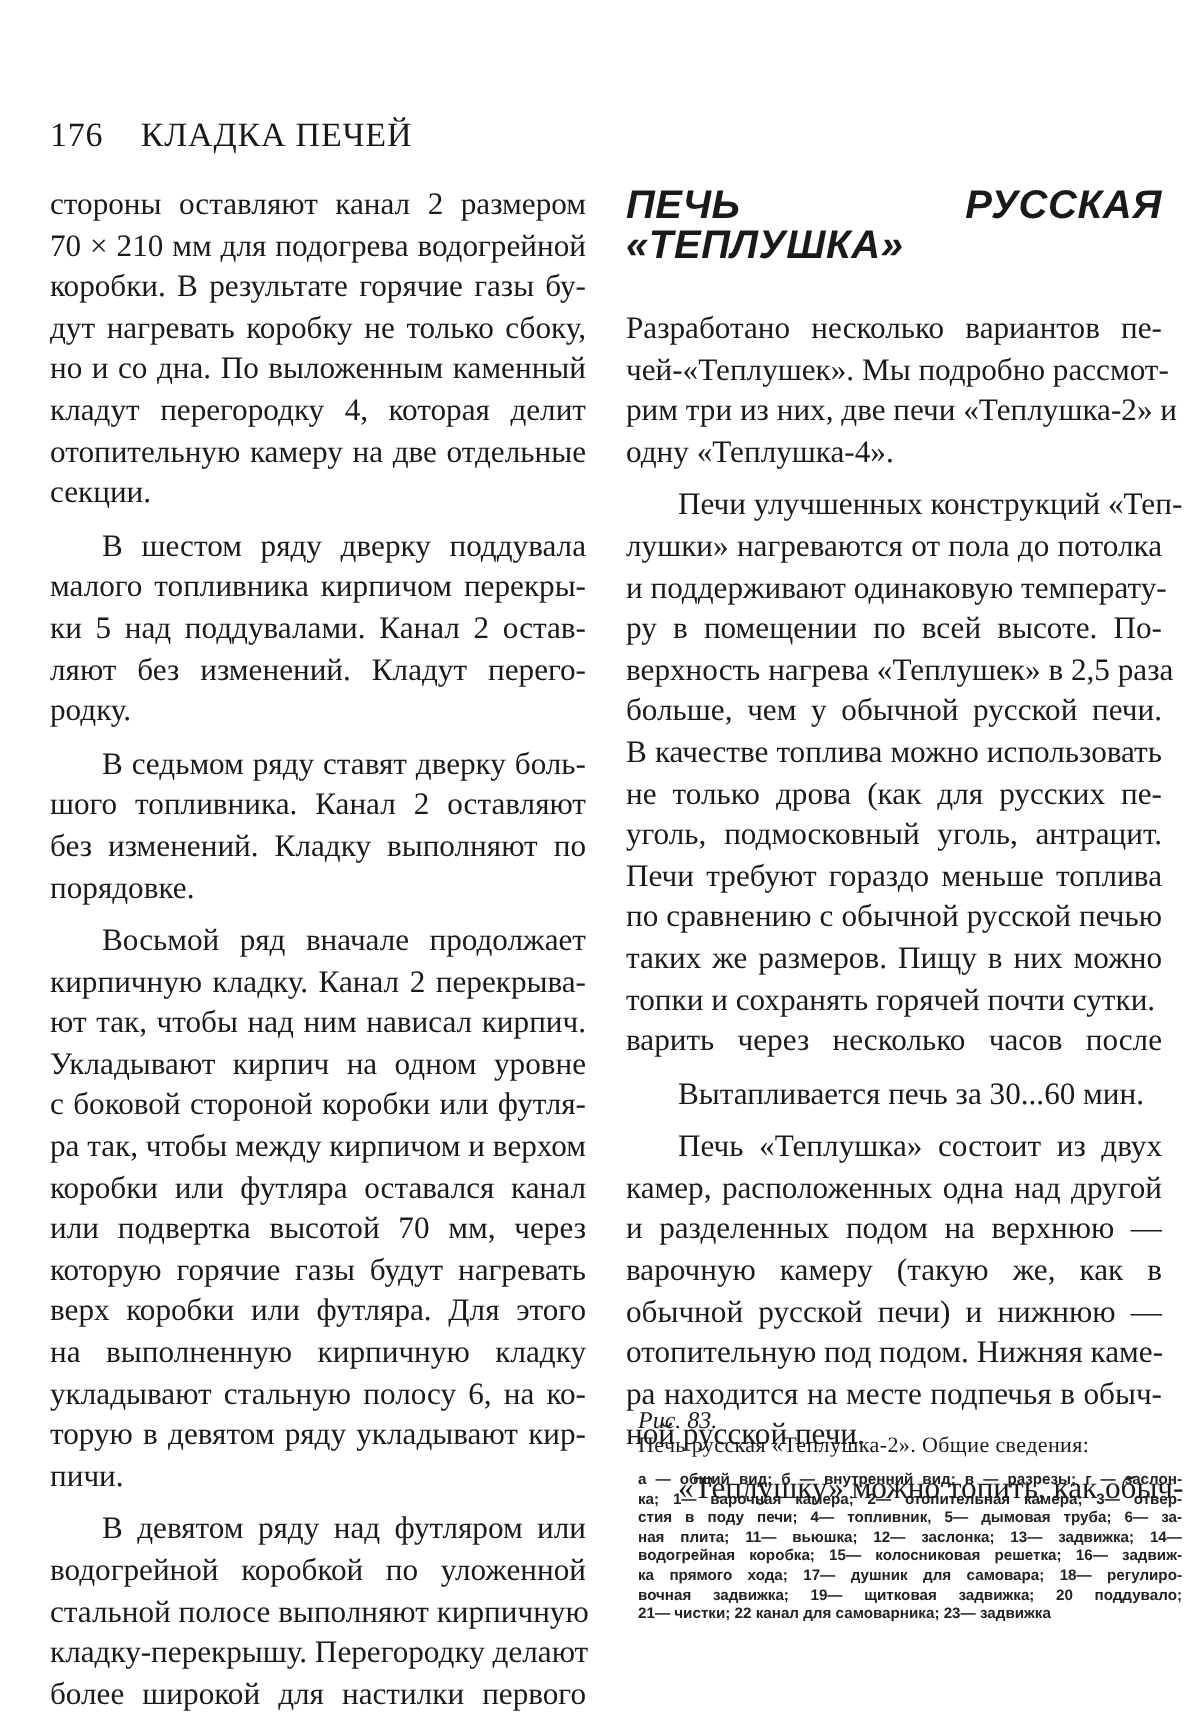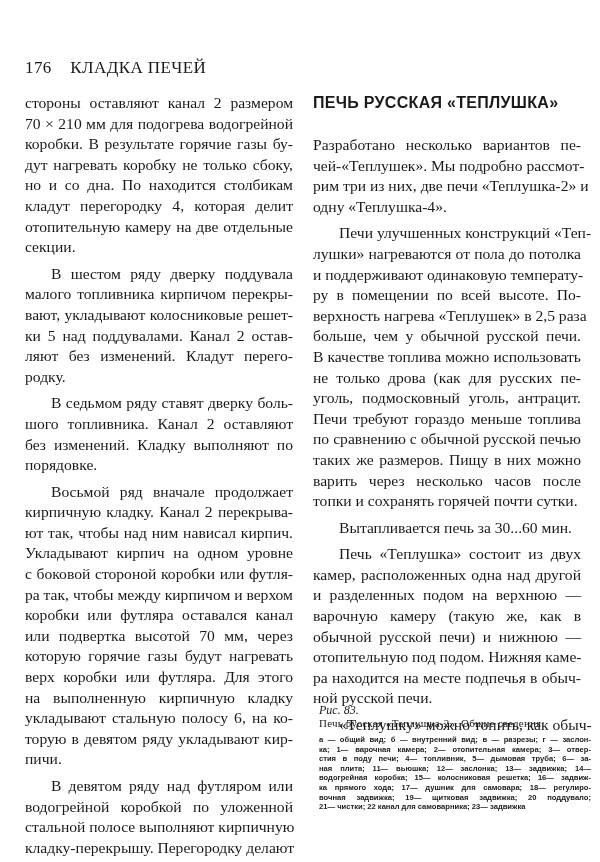--- a/index.html
+++ b/index.html
@@ -16,22 +16,22 @@
   .col {
     position: absolute; top: 93px;
     font-size: 15.6px; line-height: 20.6px;
     text-align: justify; hyphens: manual;
   }
   .col-left { left: 25px; width: 268px; }
   .col-right { left: 313px; width: 268px; top: 93px; }
   .col p { margin: 0 0 6px 0; text-indent: 0; }
   .section-title {
     font-family: "Liberation Sans", "DejaVu Sans", sans-serif;
-    font-weight: bold; font-size: 16px; letter-spacing: 0.3px;
-    margin: 0 0 22px 0; line-height: 20px;
+    font-weight: bold; font-size: 20px; letter-spacing: 0.3px;
+    margin: 0 0 22px 0; line-height: 20px; font-style: italic;
   }
   .line { display: block; text-align: justify; text-align-last: justify; white-space: nowrap; }
   .line.last { text-align-last: left; }
   .caption {
     position: absolute; left: 319px; top: 704px; width: 272px;
   }
   .caption .fig { font-style: italic; font-size: 12px; line-height: 13px; }
   .caption .cap-title {
     font-family: Liberation Serif, serif;
     font-size: 11px; line-height: 13px; letter-spacing: 0.2px;
@@ -49,29 +49,28 @@
   <span class="num">176</span>
   <span>КЛАДКА ПЕЧЕЙ</span>
 </div>
 
 <div class="col col-left" id="left-col">
     <p>
       <span class="line">стороны оставляют канал 2 размером</span>
       <span class="line">70 × 210 мм для подогрева водогрейной</span>
       <span class="line">коробки. В результате горячие газы бу-</span>
       <span class="line">дут нагревать коробку не только сбоку,</span>
-      <span class="line">но и со дна. По находится столбикам</span>
+      <span class="line">но и со дна. По выложенным каменный</span>
       <span class="line">кладут перегородку 4, которая делит</span>
       <span class="line">отопительную камеру на две отдельные</span>
       <span class="line last">секции.</span>
     </p>
     <p>
       <span class="line" style="padding-left: 26px;">В шестом ряду дверку поддувала</span>
       <span class="line">малого топливника кирпичом перекры-</span>
-      <span class="line">вают, укладывают колосниковые решет-</span>
       <span class="line">ки 5 над поддувалами. Канал 2 остав-</span>
       <span class="line">ляют без изменений. Кладут перего-</span>
       <span class="line last">родку.</span>
     </p>
     <p>
       <span class="line" style="padding-left: 26px;">В седьмом ряду ставят дверку боль-</span>
       <span class="line">шого топливника. Канал 2 оставляют</span>
       <span class="line">без изменений. Кладку выполняют по</span>
       <span class="line last">порядовке.</span>
     </p>
@@ -115,22 +114,22 @@
         <span class="line">и поддерживают одинаковую температу-</span>
         <span class="line">ру в помещении по всей высоте. По-</span>
         <span class="line">верхность нагрева «Теплушек» в 2,5 раза</span>
         <span class="line">больше, чем у обычной русской печи.</span>
         <span class="line">В качестве топлива можно использовать</span>
         <span class="line">не только дрова (как для русских пе-</span>
         <span class="line">уголь, подмосковный уголь, антрацит.</span>
         <span class="line">Печи требуют гораздо меньше топлива</span>
         <span class="line">по сравнению с обычной русской печью</span>
         <span class="line">таких же размеров. Пищу в них можно</span>
+        <span class="line last">топки и сохранять горячей почти сутки.</span>
         <span class="line">варить через несколько часов после</span>
-        <span class="line last">топки и сохранять горячей почти сутки.</span>
       </p>
       <p>
         <span class="line last" style="padding-left: 26px;">Вытапливается печь за 30...60 мин.</span>
       </p>
       <p>
         <span class="line" style="padding-left: 26px;">Печь «Теплушка» состоит из двух</span>
         <span class="line">камер, расположенных одна над другой</span>
         <span class="line">и разделенных подом на верхнюю —</span>
         <span class="line">варочную камеру (такую же, как в</span>
         <span class="line">обычной русской печи) и нижнюю —</span>

